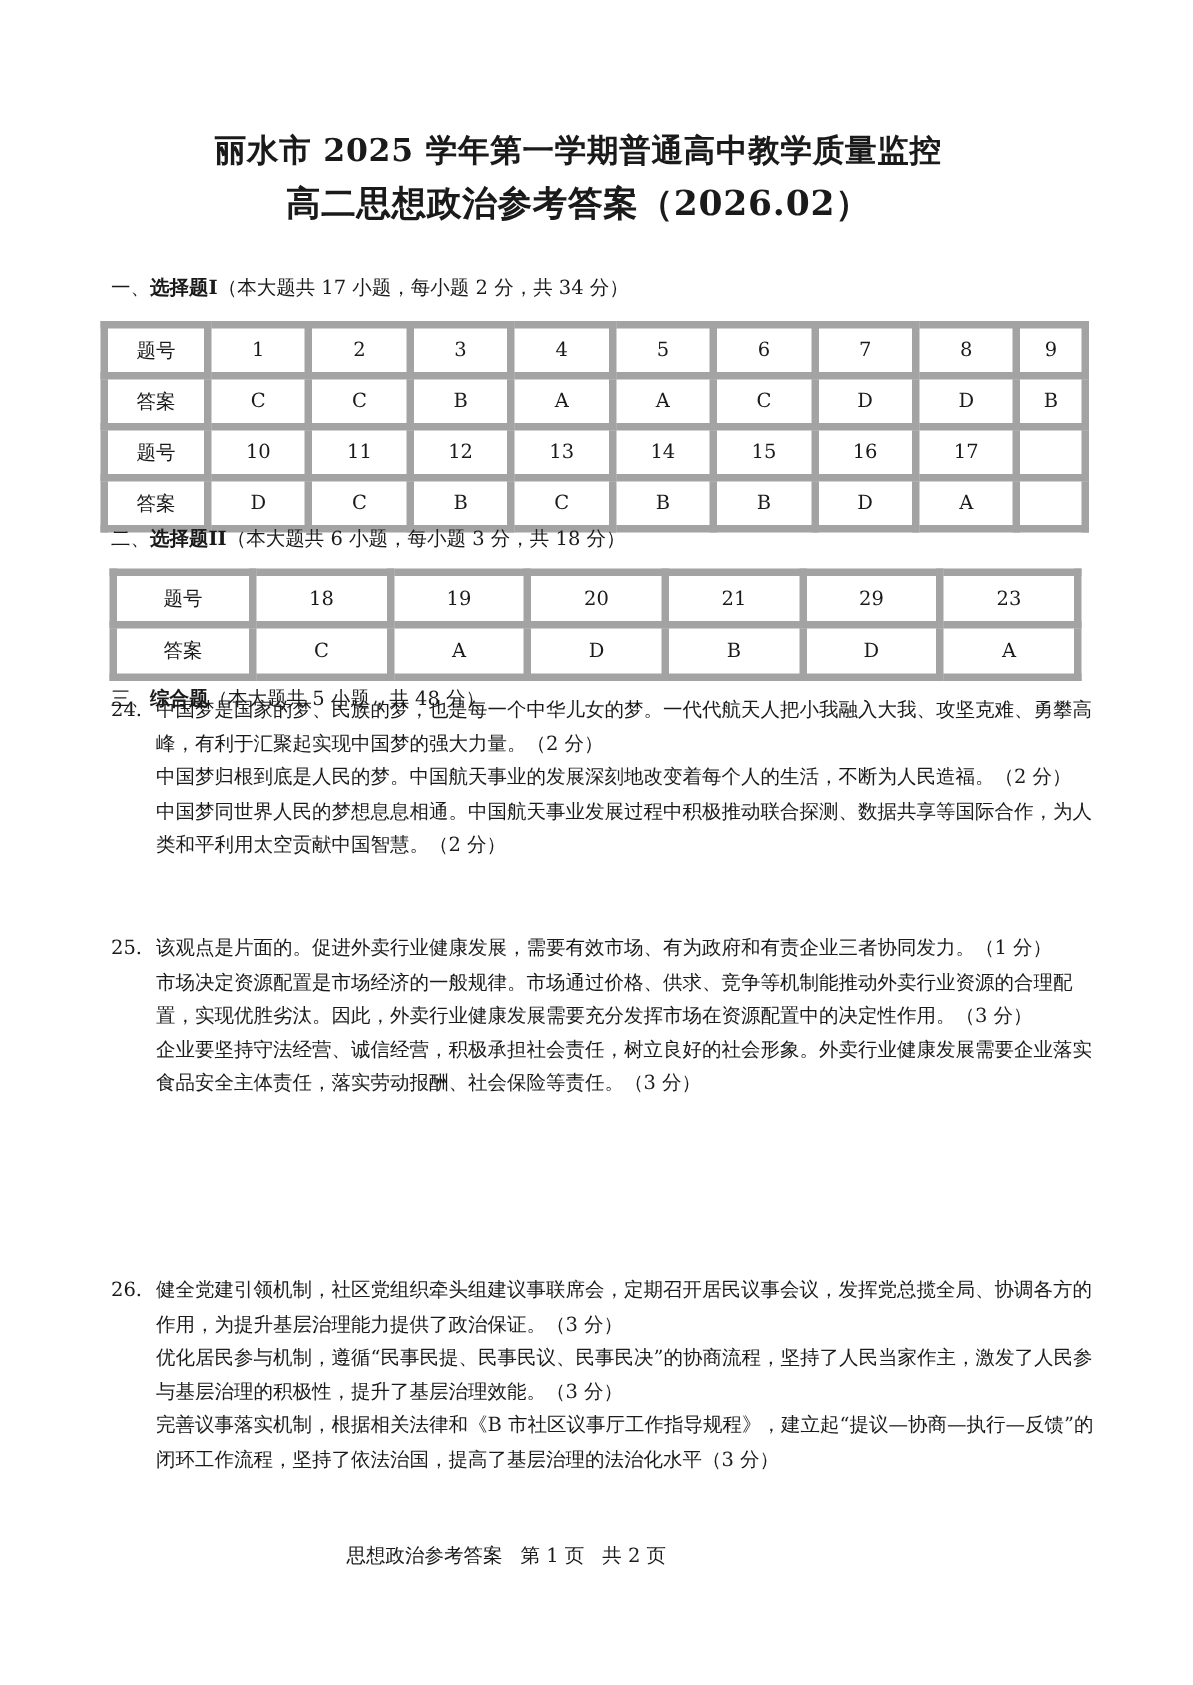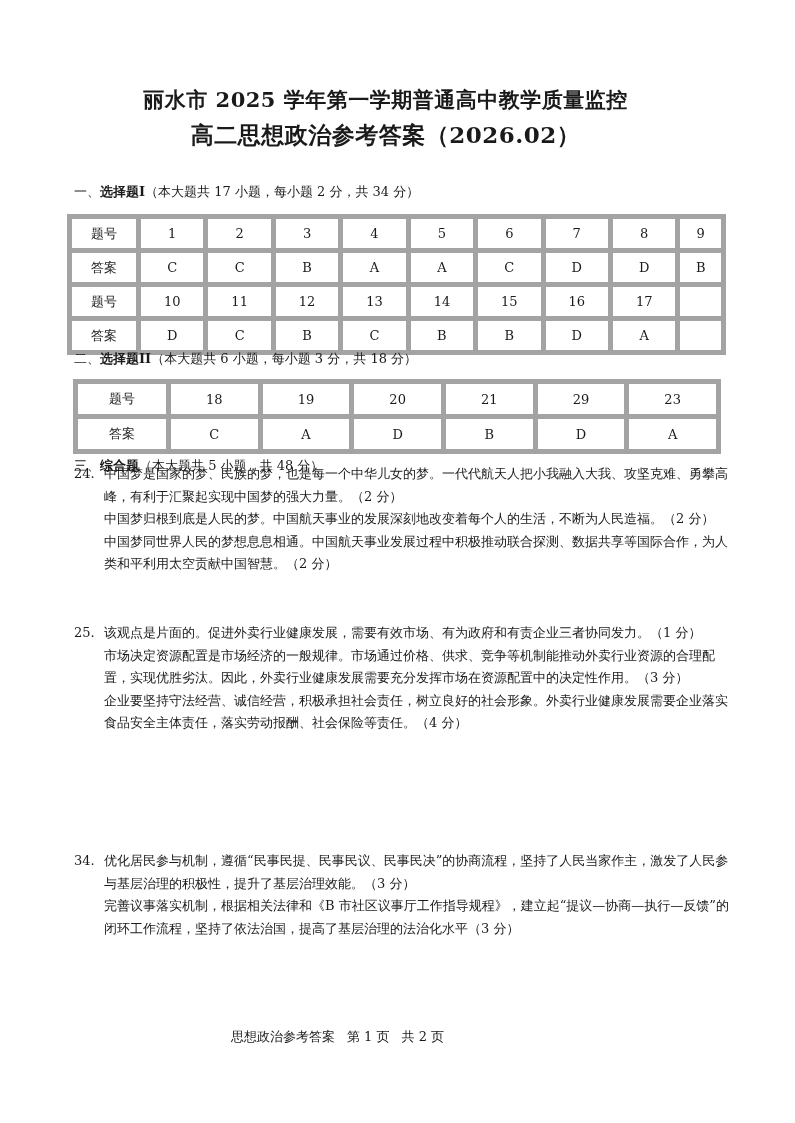--- a/index.html
+++ b/index.html
@@ -132,27 +132,28 @@
     <p>中国梦归根到底是人民的梦。中国航天事业的发展深刻地改变着每个人的生活，不断为人民造福。（2 分）</p>
     <p>中国梦同世界人民的梦想息息相通。中国航天事业发展过程中积极推动联合探测、数据共享等国际合作，为人类和平利用太空贡献中国智慧。（2 分）</p>
   </div>
 </div>
 
 <div id="q25" class="q">
   <span class="num">25.</span>
   <div class="body">
     <p>该观点是片面的。促进外卖行业健康发展，需要有效市场、有为政府和有责企业三者协同发力。（1 分）</p>
     <p>市场决定资源配置是市场经济的一般规律。市场通过价格、供求、竞争等机制能推动外卖行业资源的合理配置，实现优胜劣汰。因此，外卖行业健康发展需要充分发挥市场在资源配置中的决定性作用。（3 分）</p>
-    <p>企业要坚持守法经营、诚信经营，积极承担社会责任，树立良好的社会形象。外卖行业健康发展需要企业落实食品安全主体责任，落实劳动报酬、社会保险等责任。（4 分）</p>
+    <p>企业要坚持守法经营、诚信经营，积极承担社会责任，树立良好的社会形象。外卖行业健康发展需要企业落实食品安全主体责任，落实劳动报酬、社会保险等责任。（3 分）</p>
   </div>
 </div>
 
 <div id="q26" class="q">
-  <span class="num">34.</span>
+  <span class="num">26.</span>
   <div class="body">
+    <p>健全党建引领机制，社区党组织牵头组建议事联席会，定期召开居民议事会议，发挥党总揽全局、协调各方的作用，为提升基层治理能力提供了政治保证。（3 分）</p>
     <p>优化居民参与机制，遵循“民事民提、民事民议、民事民决”的协商流程，坚持了人民当家作主，激发了人民参与基层治理的积极性，提升了基层治理效能。（3 分）</p>
     <p>完善议事落实机制，根据相关法律和《B 市社区议事厅工作指导规程》，建立起“提议—协商—执行—反馈”的闭环工作流程，坚持了依法治国，提高了基层治理的法治化水平（3 分）</p>
   </div>
 </div>
 
 <div id="footer">
   <span>思想政治参考答案</span><span>第 1 页</span><span>共 2 页</span>
 </div>
 
 </body></html>

